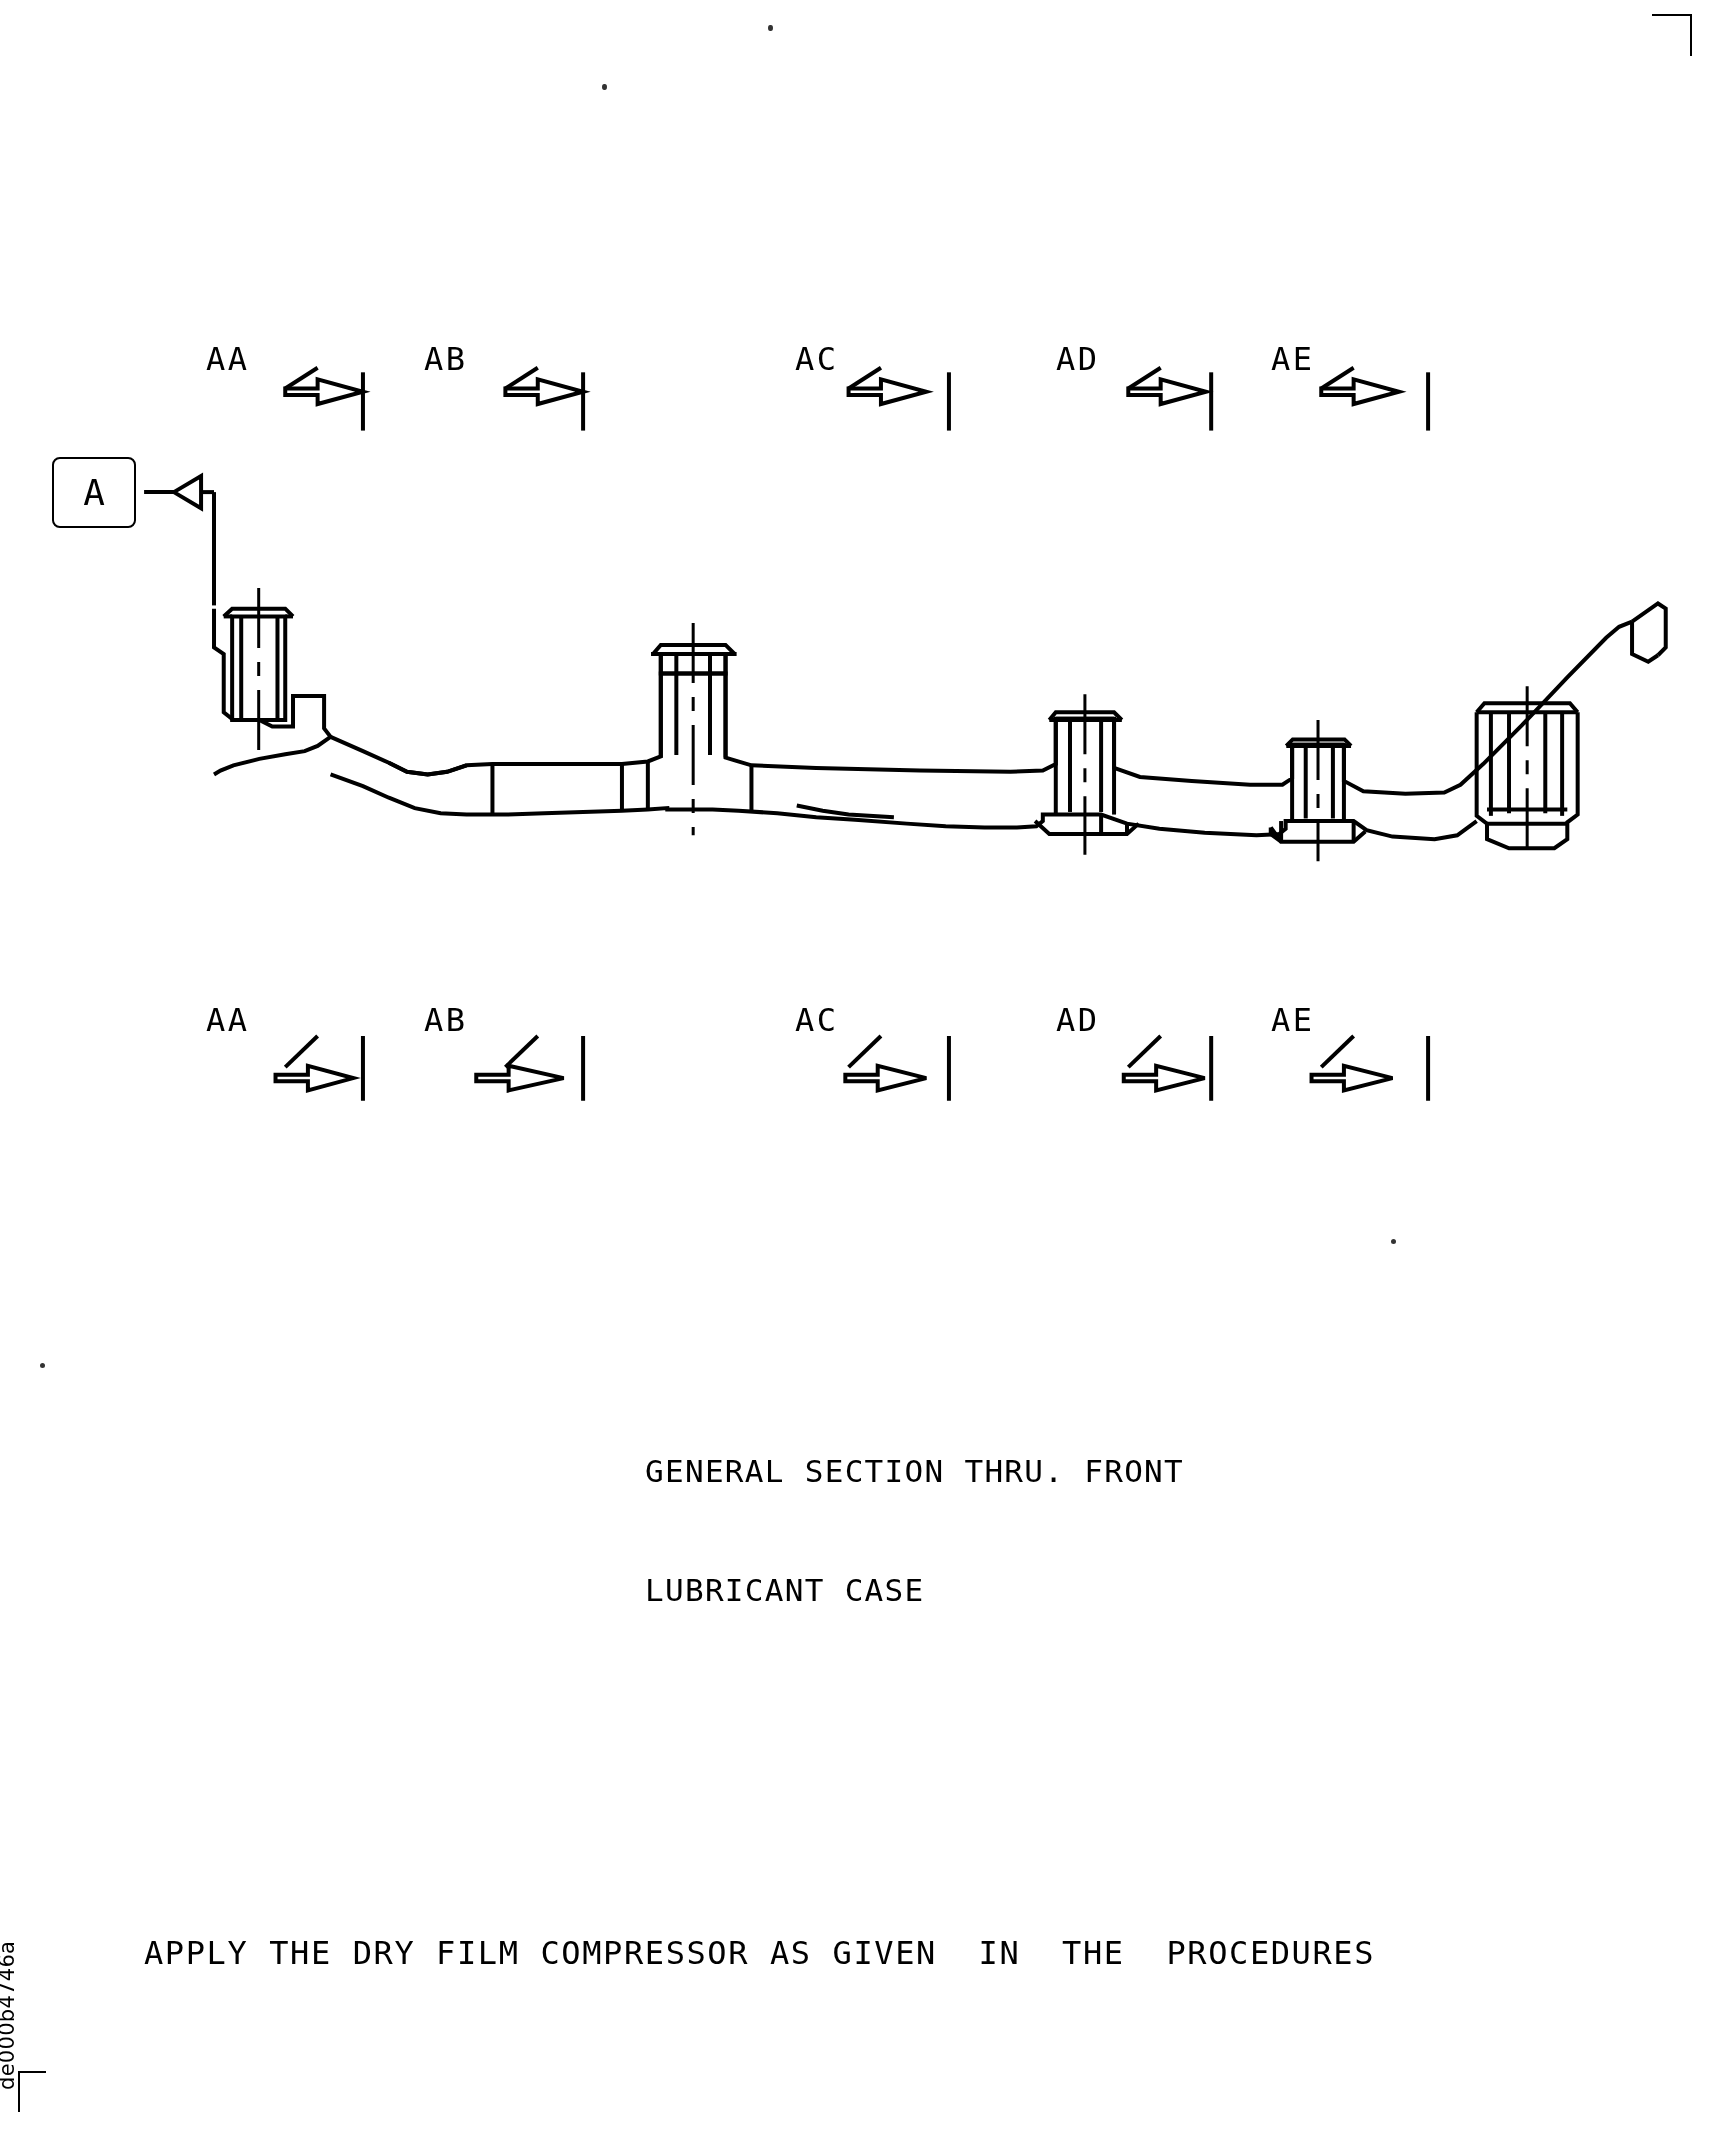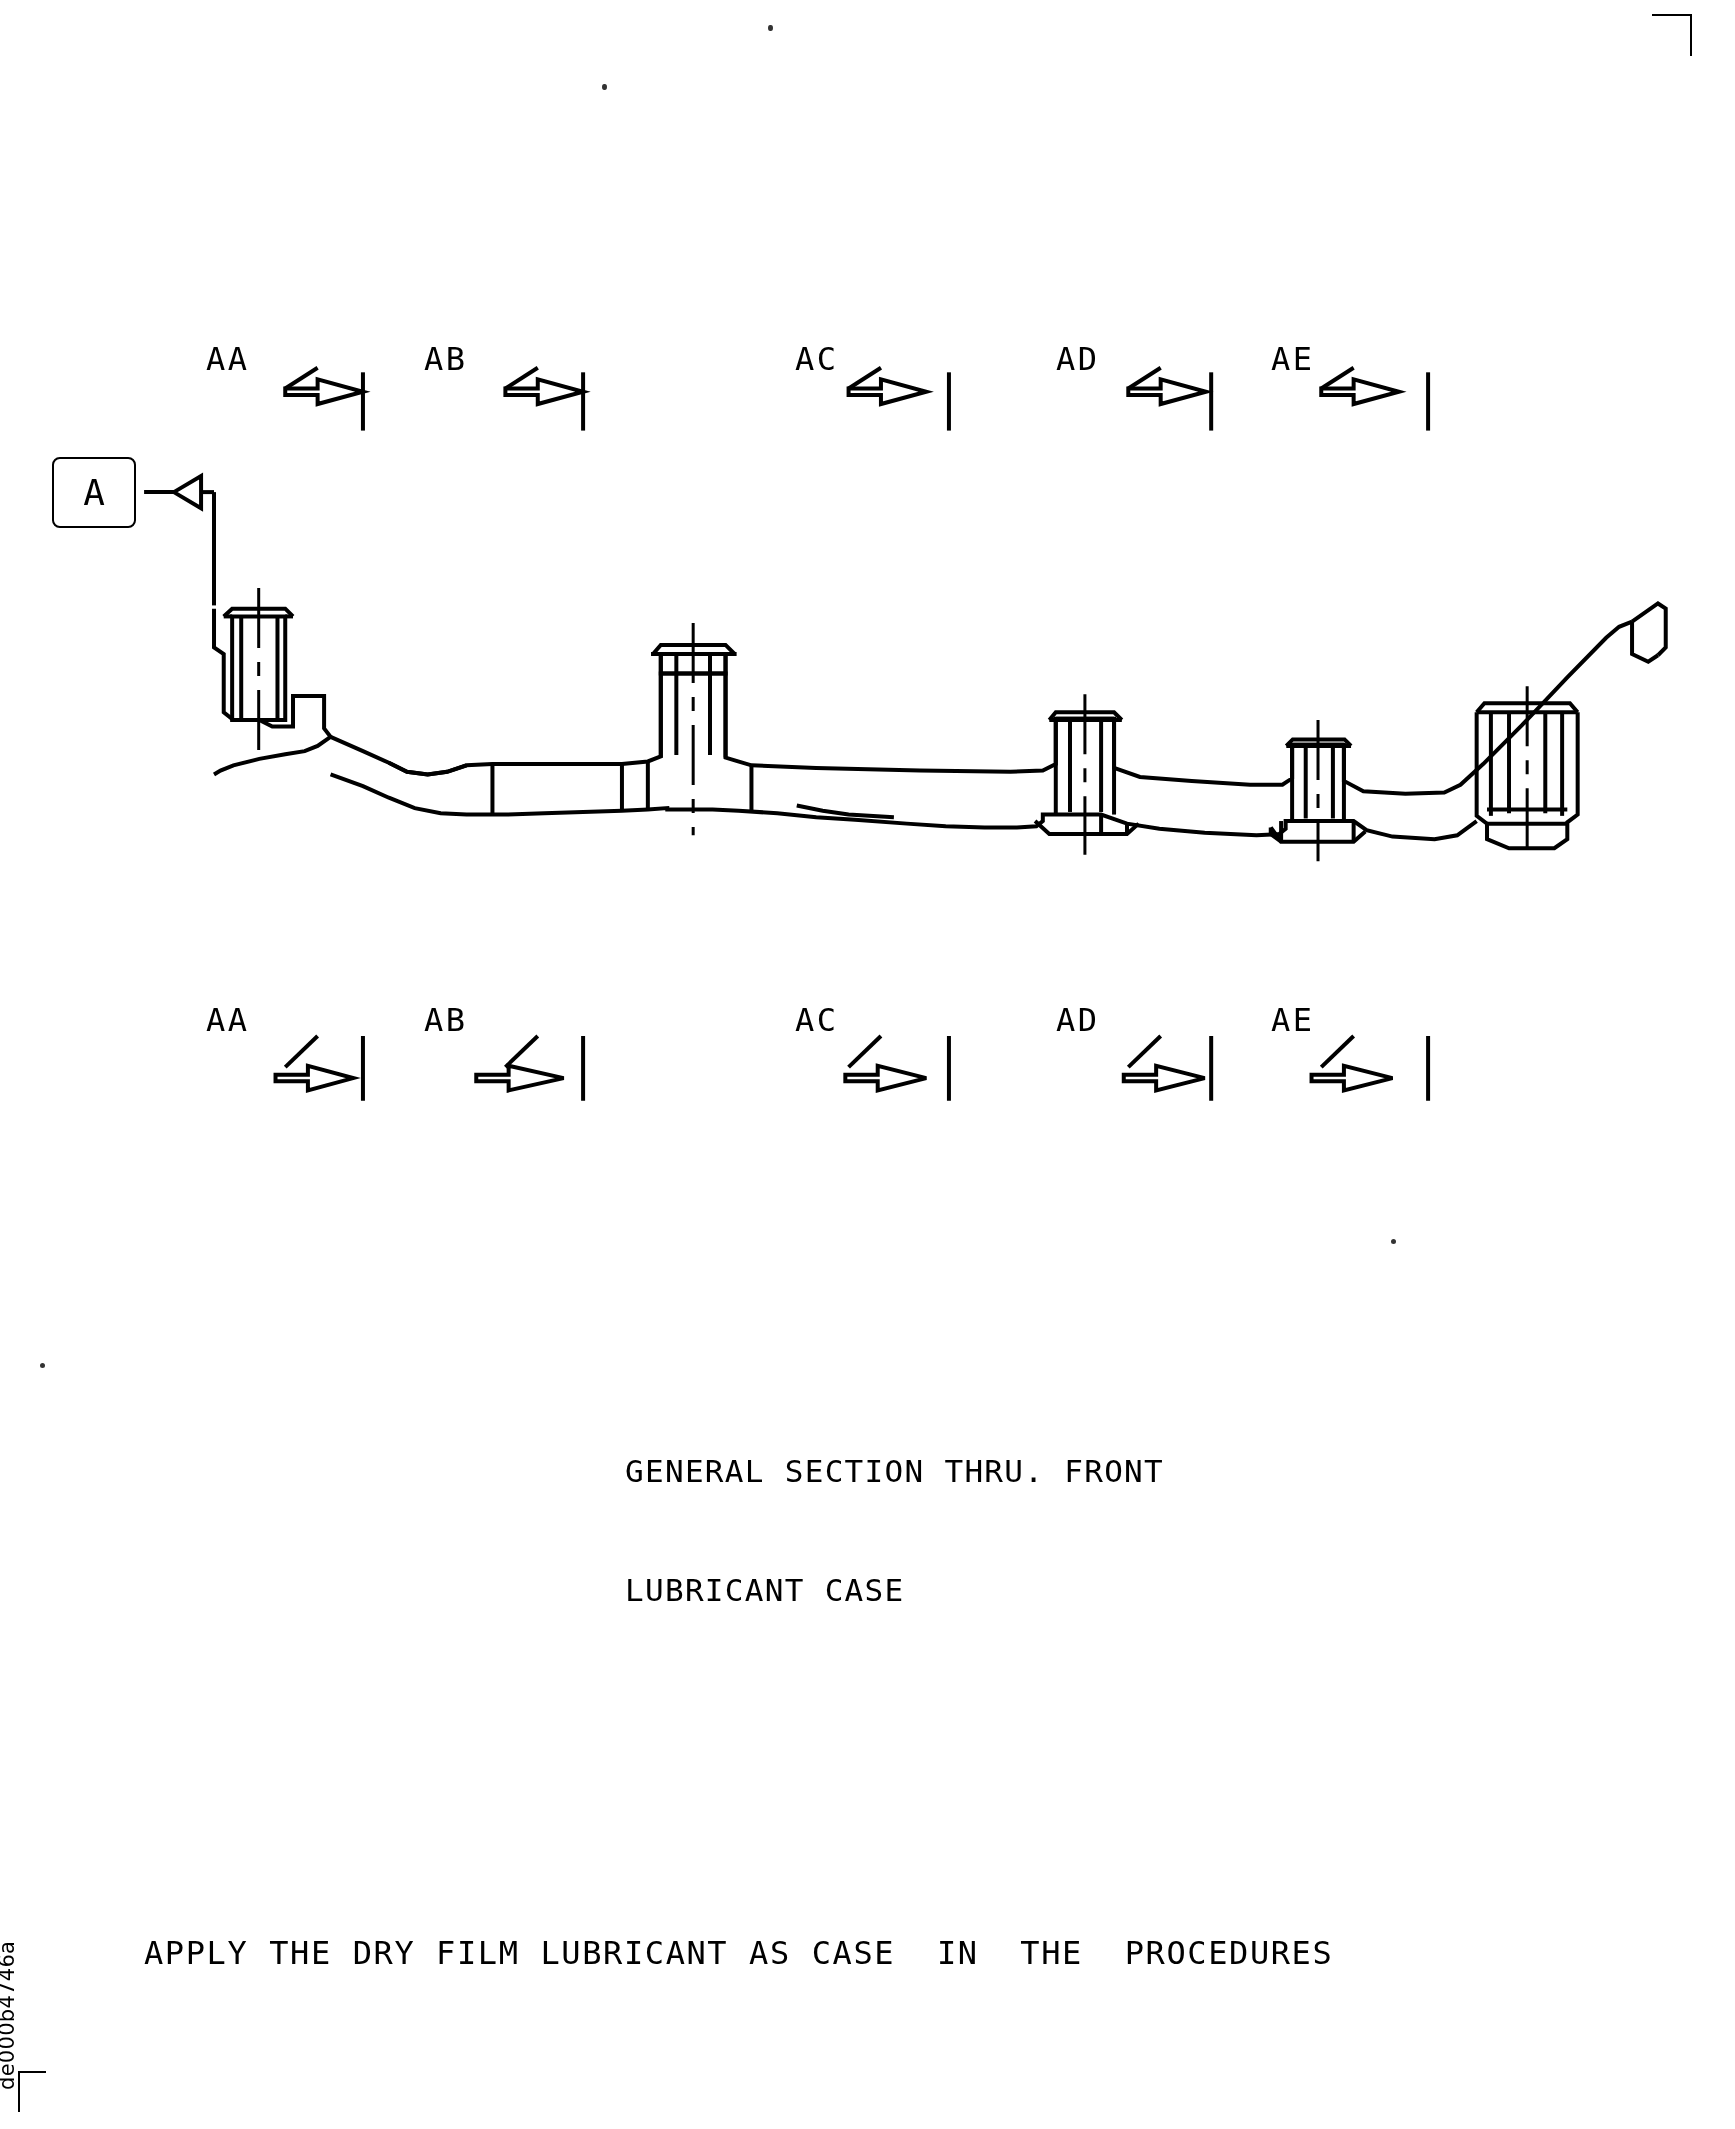--- a/index.html
+++ b/index.html
@@ -89,20 +89,21 @@
   }
 
   
   .caption {
     position: absolute;
     font-family: "DejaVu Sans Mono", monospace;
     font-size: 31px;
     letter-spacing: 1.3px;
     line-height: 1.28;
     white-space: pre;
+    margin-left: 20px;
   }
 
   
   .note {
     position: absolute;
     font-family: "DejaVu Sans Mono", monospace;
     font-size: 32px;
     letter-spacing: 1.6px;
     line-height: 1.5;
     white-space: pre;
@@ -150,21 +151,21 @@
   <div class="datum-box" style="left:52px; top:457px;">
     <span>A</span>
   </div>
 
   <div class="caption" style="left:625px; top:1373px;">
     <div>GENERAL SECTION THRU. FRONT</div>
     <div>LUBRICANT CASE</div>
   </div>
 
   <div class="note" style="left:144px; top:1833px;">
-    <div>APPLY THE DRY FILM LUBRICANT AS CASE  IN  THE  PROCEDURES</div>
+    <div>APPLY THE DRY FILM COMPRESSOR AS GIVEN  IN  THE  PROCEDURES</div>
     <div>
       
     </div>
   </div>
 
   <svg class="drawing" viewBox="0 0 2680 3288">
     <g fill="none" stroke="#000" stroke-width="4" stroke-linejoin="miter" stroke-linecap="butt">
 
       <g>
         <line x1="560" y1="575" x2="560" y2="665"></line>

